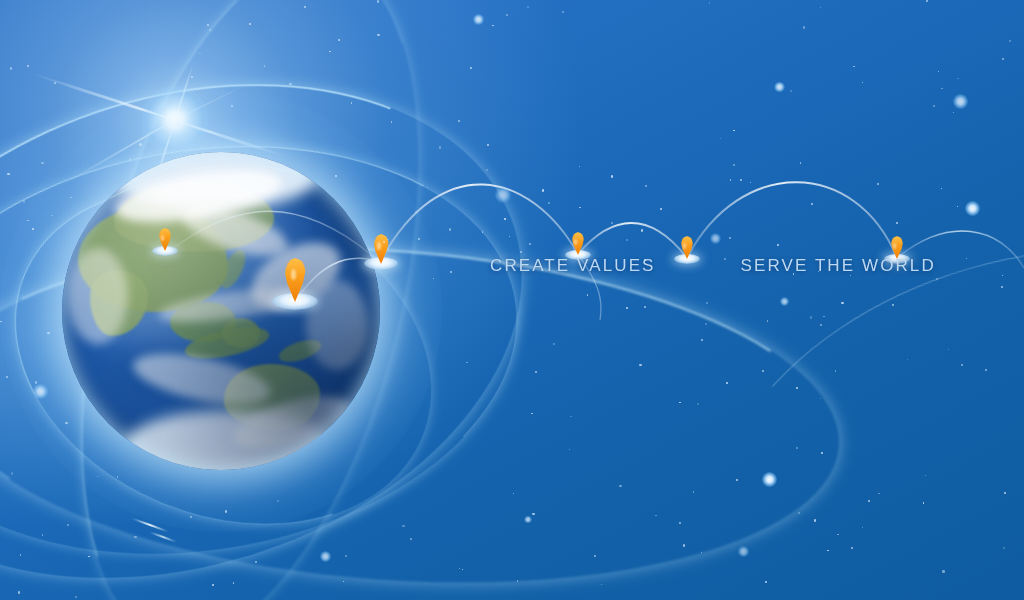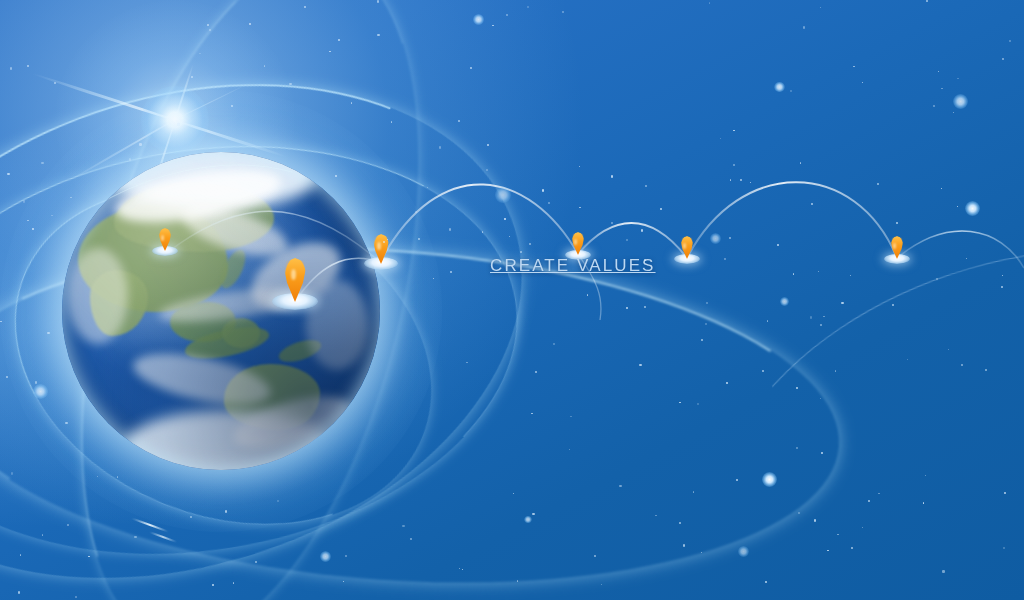--- a/index.html
+++ b/index.html
@@ -127,21 +127,20 @@
                 -1px 1px 0 rgba(22,66,124,.85),1px -1px 0 rgba(22,66,124,.6),
                 0 3px 10px rgba(10,45,95,.55);
   }
   .t-big{font-size:58px;line-height:58px;letter-spacing:1px;}
   .t-sm{font-size:38px;line-height:58px;letter-spacing:1px;}
   .gap{display:inline-block;width:20px;}
   .line2{
     display:flex;white-space:nowrap;margin-top:9px;padding-left:3px;
     color:#bdd8f2;font-size:17px;letter-spacing:2.1px;
     text-shadow:0 1px 4px rgba(10,45,95,.6);
-    text-decoration:underline;
   }
   .sub-b{margin-left:85px;}
 
   
   .comet{
     position:absolute;height:2.4px;border-radius:50%;
     background:linear-gradient(90deg,rgba(255,255,255,0),rgba(235,248,255,.95),rgba(255,255,255,0));
     filter:blur(.5px);pointer-events:none;
   }
 </style>
@@ -288,20 +287,21 @@
     <div class="body"></div>
     <div class="hl"></div>
   </div>
 
   <div id="headline">
     <div class="line1">
       <span class="gap"></span>
     </div>
     <div class="line2">
       <span>CREATE VALUES</span>
+      <span class="sub-b">SERVE THE WORLD</span>
     </div>
   </div>
 
   <div class="comet" style="left:130px;top:524px;width:40px;transform:rotate(20deg);"></div>
   <div class="comet" style="left:148px;top:536px;width:30px;transform:rotate(20deg);opacity:.8;"></div>
 
   <div id="starfield">
       <div class="star sq" style="left: 66.903px; top: 523.781px; width: 2.2px; height: 2.2px; opacity: 0.47;"></div>
       <div class="star sq" style="left: 803.185px; top: 26.3477px; width: 2.2px; height: 2.2px; opacity: 0.41;"></div>
       <div class="star" style="left: 568.791px; top: 449.012px; width: 1.4px; height: 1.4px; opacity: 0.44;"></div>

